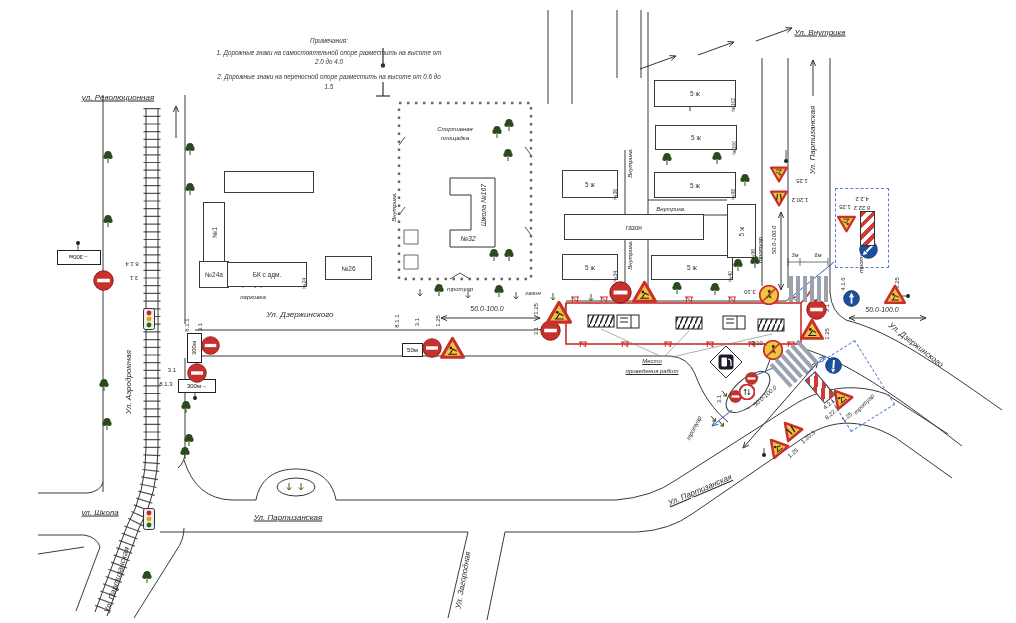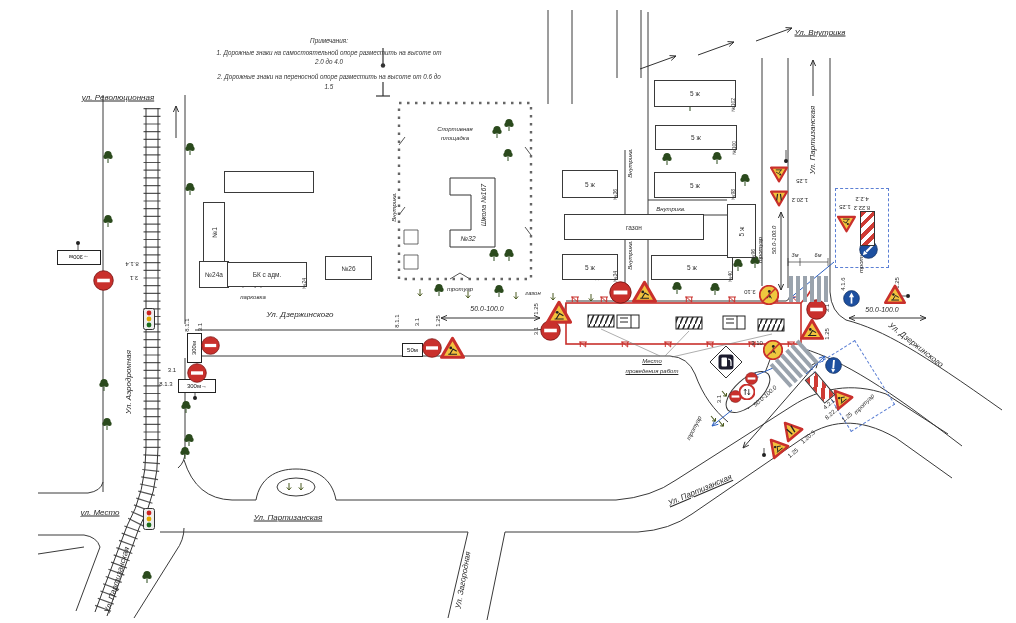--- a/index.html
+++ b/index.html
@@ -338,21 +338,21 @@
   </svg>
 
   <div class="dash-box" style="left:835px;top:188px;width:52px;height:78px;"></div>
   <div class="dash-box" style="left:827px;top:348px;width:50px;height:74px;transform:rotate(-32deg);"></div>
 <div class="lbl street u" style="left: 118px; top: 97px; transform: translate(-50%, -50%) rotate(0deg);">ул. Революционная</div>
     <div class="lbl street u" style="left: 820px; top: 32px; transform: translate(-50%, -50%) rotate(0deg);">Ул. Внутрикв</div>
     <div class="lbl street" style="left: 812px; top: 140px; transform: translate(-50%, -50%) rotate(-90deg);">Ул. Партизанская</div>
     <div class="lbl street" style="left: 300px; top: 314px; transform: translate(-50%, -50%) rotate(0deg);">Ул. Дзержинского</div>
     <div class="lbl street" style="left: 916px; top: 345px; transform: translate(-50%, -50%) rotate(38deg);">Ул. Дзержинского</div>
     <div class="lbl street" style="left: 128px; top: 382px; transform: translate(-50%, -50%) rotate(-90deg);">Ул. Аэродромная</div>
-    <div class="lbl street u" style="left: 100px; top: 512px; transform: translate(-50%, -50%) rotate(0deg);">ул. Место</div>
+    <div class="lbl street u" style="left: 100px; top: 512px; transform: translate(-50%, -50%) rotate(0deg);">ул. Школа</div>
     <div class="lbl street u" style="left: 288px; top: 517px; transform: translate(-50%, -50%) rotate(0deg);">Ул. Партизанская</div>
     <div class="lbl street" style="left: 117px; top: 580px; transform: translate(-50%, -50%) rotate(-73deg);">Ул. Партизанская</div>
     <div class="lbl street u" style="left: 700px; top: 490px; transform: translate(-50%, -50%) rotate(-23deg);">Ул. Партизанская</div>
     <div class="lbl street" style="left: 463px; top: 580px; transform: translate(-50%, -50%) rotate(-80deg);">Ул. Загородная</div>
     <div class="lbl small" style="left: 455px; top: 129px; transform: translate(-50%, -50%) rotate(0deg);">Спортивная</div>
     <div class="lbl small" style="left: 455px; top: 138px; transform: translate(-50%, -50%) rotate(0deg);">площадка</div>
     <div class="lbl small" style="left: 483px; top: 205px; font-size: 7px; transform: translate(-50%, -50%) rotate(-90deg);">Школа №167</div>
     <div class="lbl small" style="left: 468px; top: 238px; font-size: 7px; transform: translate(-50%, -50%) rotate(0deg);">№32</div>
     <div class="lbl small" style="left: 460px; top: 289px; transform: translate(-50%, -50%) rotate(0deg);">тротуар</div>
     <div class="lbl small" style="left: 533px; top: 293px; transform: translate(-50%, -50%) rotate(0deg);">газон</div>

